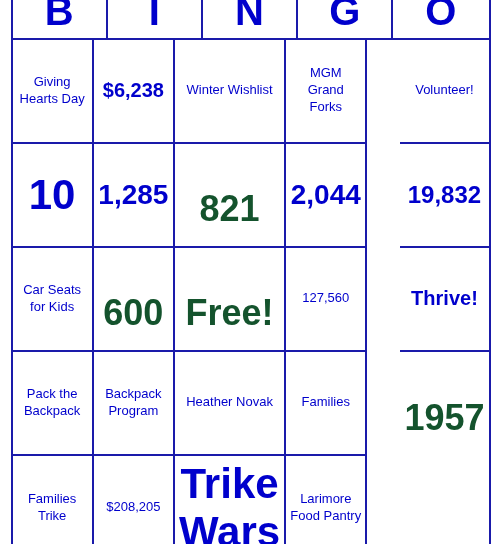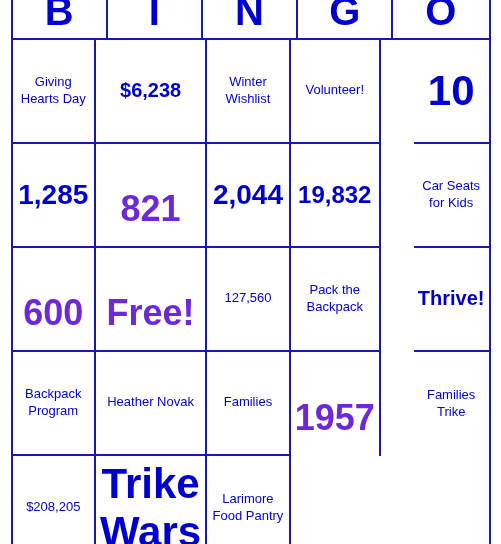--- a/index.html
+++ b/index.html
@@ -78,21 +78,21 @@
 
     .cell-text-large {
       font-size: 28px;
       font-weight: bold;
       color: #0000cc;
     }
 
     .cell-text-xlarge {
       font-size: 36px;
       font-weight: bold;
-      color: #6d28d9;
+      color: #14532d;
       margin-top: 28px;
     }
 
     .cell-text-huge {
       font-size: 42px;
       font-weight: bold;
       color: #0000cc;
     }
   </style>
 </head>
@@ -108,20 +108,23 @@
     </div>
   <div class="bingo-grid">
   <div class="bingo-cell">
         <span class="cell-text">Giving Hearts Day</span>
       </div>
       <div class="bingo-cell">
         <span class="cell-text-large" style="font-size: 20px;">$6,238</span>
       </div>
       <div class="bingo-cell">
         <span class="cell-text">Winter Wishlist</span>
+      </div>
+      <div class="bingo-cell">
+        <span class="cell-text">MGM Grand Forks</span>
       </div>
       <div class="bingo-cell">
         <span class="cell-text">Volunteer!</span>
       </div>
       <div class="bingo-cell">
         <span class="cell-text-huge">10</span>
       </div>
       <div class="bingo-cell">
         <span class="cell-text-large">1,285</span>
       </div>
@@ -140,24 +143,24 @@
       <div class="bingo-cell">
         <span class="cell-text-xlarge">600</span>
       </div>
       <div class="bingo-cell">
         <span class="cell-text-xlarge">Free!</span>
       </div>
       <div class="bingo-cell">
         <span class="cell-text">127,560</span>
       </div>
       <div class="bingo-cell">
-        <span class="cell-text">Pack the Backpack</span>
+        <span class="cell-text-large" style="font-size: 20px;">Thrive!</span>
       </div>
       <div class="bingo-cell">
-        <span class="cell-text-large" style="font-size: 20px;">Thrive!</span>
+        <span class="cell-text">Pack the Backpack</span>
       </div>
       <div class="bingo-cell">
         <span class="cell-text">Backpack Program</span>
       </div>
       <div class="bingo-cell">
         <span class="cell-text">Heather Novak</span>
       </div>
       <div class="bingo-cell">
         <span class="cell-text">Families</span>
       </div>

